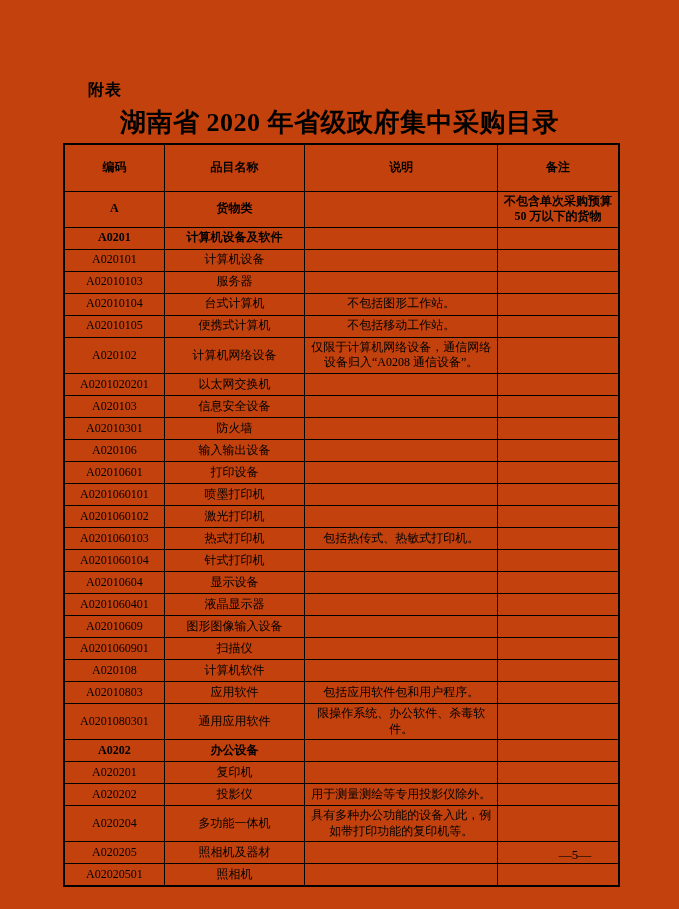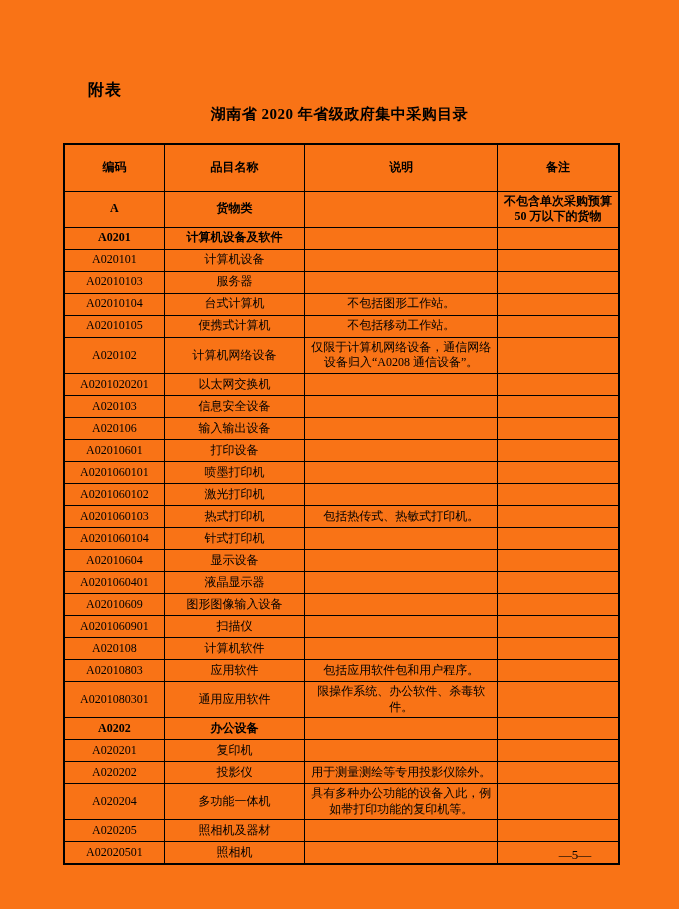--- a/index.html
+++ b/index.html
@@ -4,41 +4,41 @@
 <style>
   html, body {
     margin: 0;
     padding: 0;
     background: #ffffff;
   }
   .page {
     position: relative;
     width: 679px;
     height: 909px;
-    background: #f97316;
+    background: #c2410c;
     color: #000000;
     font-family: "Liberation Serif", "DejaVu Serif", serif;
     overflow: hidden;
   }
   .annotation {
     position: absolute;
     left: 88px;
     top: 80px;
     font-size: 16px;
     font-weight: bold;
     letter-spacing: 1px;
   }
   .doc-title {
     position: absolute;
     left: 0;
     right: 0;
     top: 105px;
     margin: 0;
     text-align: center;
-    font-size: 15px;
+    font-size: 26px;
     font-weight: bold;
     letter-spacing: 0.5px;
   }
   table.catalog {
     position: absolute;
     left: 63px;
     top: 143px;
     width: 557px;
     border-collapse: collapse;
     table-layout: fixed;
@@ -151,20 +151,26 @@
           <td></td>
           <td></td>
         </tr>
         <tr>
           <td>A020103</td>
           <td>信息安全设备</td>
           <td></td>
           <td></td>
         </tr>
         <tr>
+          <td>A02010301</td>
+          <td>防火墙</td>
+          <td></td>
+          <td></td>
+        </tr>
+        <tr>
           <td>A020106</td>
           <td>输入输出设备</td>
           <td></td>
           <td></td>
         </tr>
         <tr>
           <td>A02010601</td>
           <td>打印设备</td>
           <td></td>
           <td></td>

